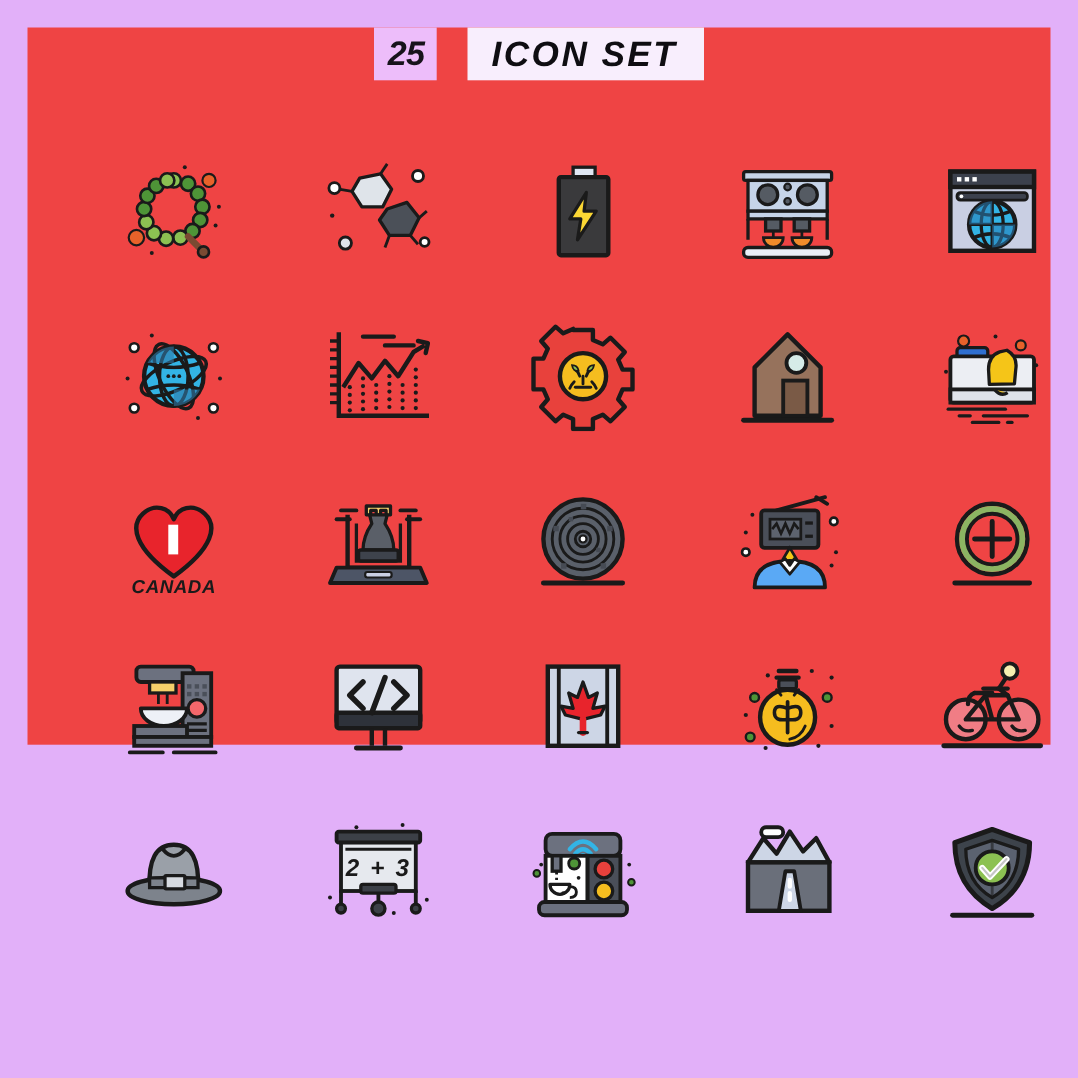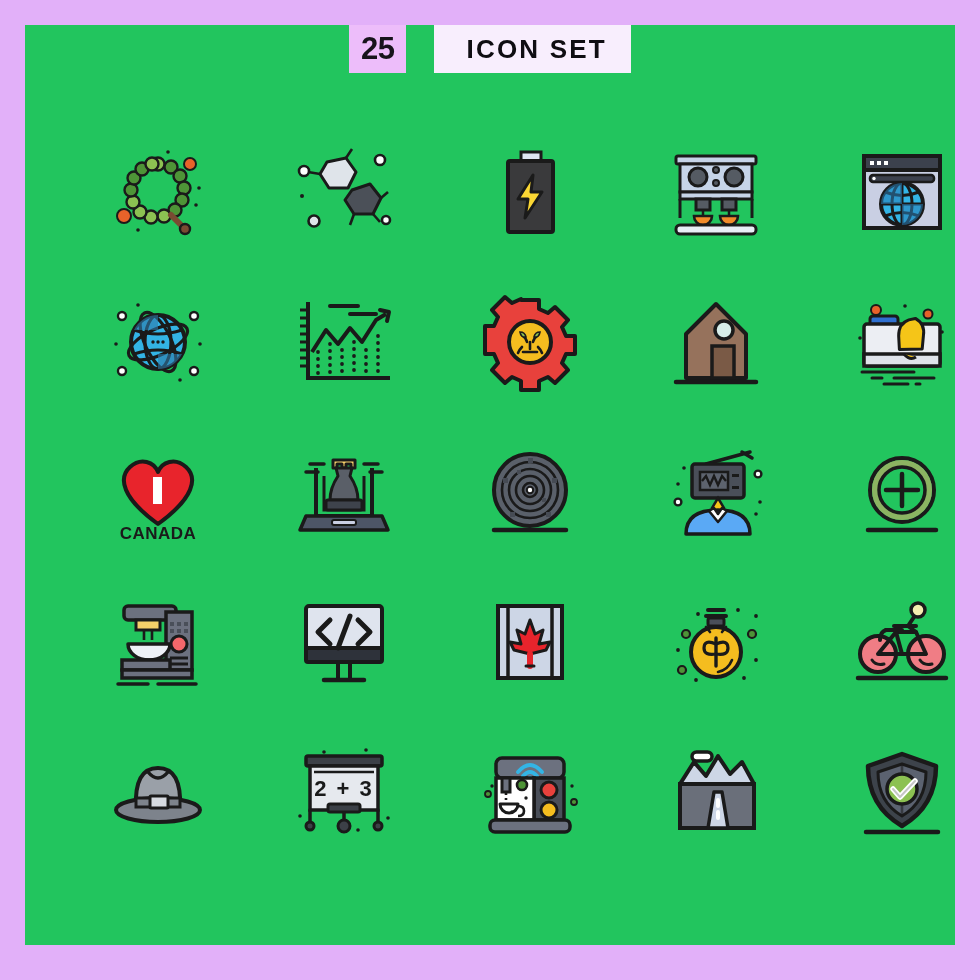--- a/index.html
+++ b/index.html
@@ -2,38 +2,39 @@
 <html><head>
 <meta charset="utf-8">
 <style>
   html,body{margin:0;padding:0;}
   body{
     width:980px;height:980px;overflow:hidden;
     background:#e2b0f9;
     font-family:"Liberation Sans", sans-serif;
   }
   #sheet{
-    position:absolute;left:25px;top:25px;width:930px;height:920px;
-    background:#22c55e;
+    position:absolute;left:25px;top:25px;width:930px;height:652px;
+    background:#ef4444;
+    font-style:italic;
   }
   
   #header{
     position:absolute;left:0;top:0;width:930px;height:58px;
     display:flex;align-items:stretch;justify-content:center;
   }
   .hdr-band{display:flex;align-items:center;height:48px;}
   .hdr-count{
     background:#edbdfa;color:#17131b;
     font-size:31px;font-weight:bold;letter-spacing:-0.5px;
     padding:0 11px 0 12px;display:flex;align-items:center;height:100%;
   }
   .hdr-title{
     background:#f8eefd;color:#0f0d12;
-    font-size:26px;font-weight:bold;letter-spacing:2.2px;
-    padding:0 24px 0 33px;display:flex;align-items:center;height:100%;margin-left:28px;
+    font-size:32px;font-weight:bold;letter-spacing:2.2px;
+    padding:0 24px 0 22px;display:flex;align-items:center;height:100%;margin-left:28px;
   }
   
   #grid{
     position:absolute;left:0;top:92px;width:930px;
     display:grid;
     grid-template-columns:repeat(5,186px);
     grid-template-rows:repeat(5,150px);
     padding-left:40px;
   }
   .cell{

